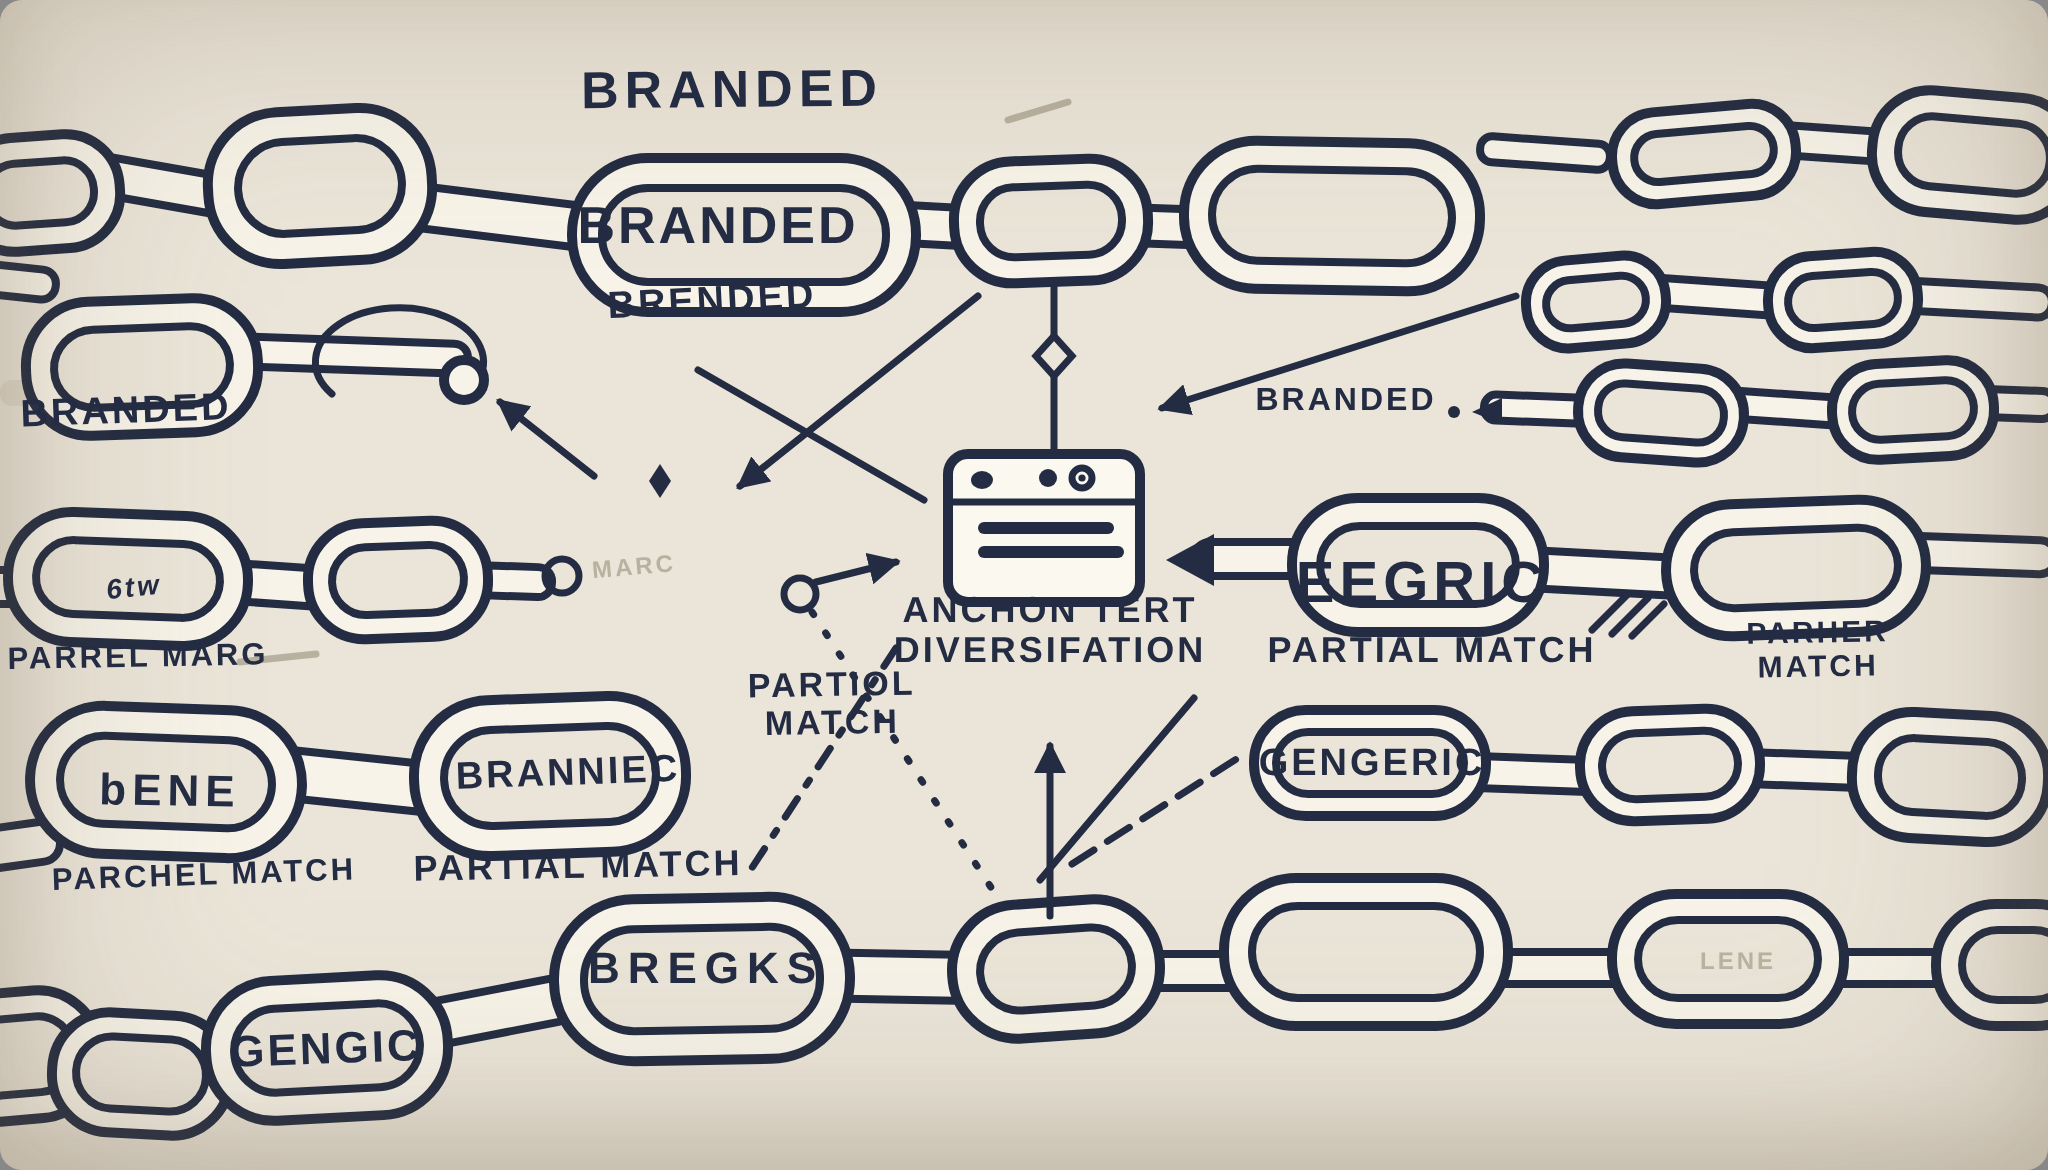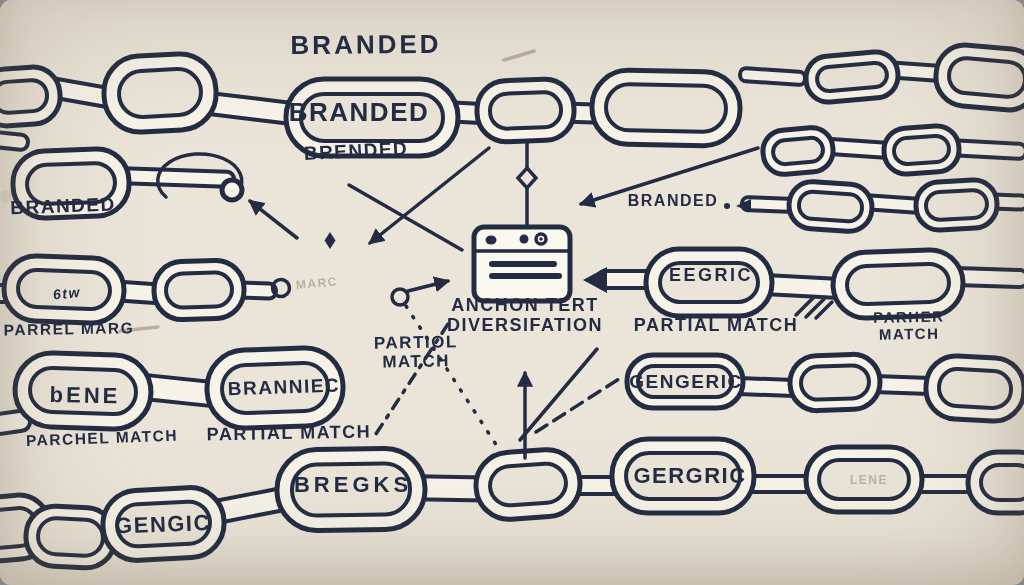--- a/index.html
+++ b/index.html
@@ -254,30 +254,29 @@
 </svg>
 
 <div class="label" style="left:366px;top:45px;font-size:26px;letter-spacing:3px;transform:translate(-50%,-50%) rotate(-0.5deg)">BRANDED</div>
 <div class="label" style="left:359px;top:113px;font-size:26px;transform:translate(-50%,-50%)">BRANDED</div>
 <div class="label" style="left:356px;top:151px;font-size:19px;transform:translate(-50%,-50%) rotate(-3deg)">BRENDED</div>
 <div class="label" style="left:63px;top:206px;font-size:19px;transform:translate(-50%,-50%) rotate(-2deg)">BRANDED</div>
 <div class="label faint" style="left:317px;top:284px;font-size:12px;transform:translate(-50%,-50%) rotate(-5deg)">MARC</div>
 <div class="label" style="left:69px;top:329px;font-size:15.5px;transform:translate(-50%,-50%) rotate(-1deg)">PARREL MARG</div>
 <div class="label it" style="left:67px;top:294px;font-size:14px;transform:translate(-50%,-50%) rotate(-6deg)">6tw</div>
 <div class="label" style="left:673px;top:201px;font-size:16px;transform:translate(-50%,-50%)">BRANDED</div>
-<div class="label" style="left:711px;top:275px;font-size:18px;letter-spacing:2.5px;transform:translate(-50%,-50%)">EEGRIC</div>
+<div class="label" style="left:711px;top:292px;font-size:29px;letter-spacing:2.5px;transform:translate(-50%,-50%)">EEGRIC</div>
 <div class="label" style="left:716px;top:325px;font-size:18px;transform:translate(-50%,-50%)">PARTIAL MATCH</div>
 <div class="label" style="left:909px;top:326px;font-size:15px;transform:translate(-50%,-50%) rotate(-1deg)">PARHER MATCH</div>
 <div class="label" style="left:416px;top:352px;font-size:17px;transform:translate(-50%,-50%) rotate(-1deg)">PARTIOL
 MATCH</div>
 <div class="label" style="left:686px;top:382px;font-size:19px;transform:translate(-50%,-50%)">GENGERIC</div>
 <div class="label" style="left:525px;top:315px;font-size:18px;transform:translate(-50%,-50%)">ANCHON TERT
 DIVERSIFATION</div>
 <div class="label" style="left:85px;top:396px;font-size:22px;letter-spacing:3px;transform:translate(-50%,-50%) rotate(1deg)">bENE</div>
 <div class="label" style="left:102px;top:438px;font-size:15.5px;transform:translate(-50%,-50%) rotate(-2deg)">PARCHEL MATCH</div>
 <div class="label" style="left:284px;top:387px;font-size:19px;transform:translate(-50%,-50%) rotate(-2deg)">BRANNIEC</div>
 <div class="label" style="left:289px;top:433px;font-size:18px;transform:translate(-50%,-50%) rotate(-1deg)">PARTIAL MATCH</div>
 <div class="label" style="left:163px;top:525px;font-size:22px;transform:translate(-50%,-50%) rotate(-2deg)">GENGIC</div>
 <div class="label" style="left:353px;top:485px;font-size:22px;letter-spacing:4px;transform:translate(-50%,-50%)">BREGKS</div>
-<div class="label" style="left:690px;top:476px;font-size:22px;transform:translate(-50%,-50%)">GERGRIC</div>
 <div class="label faint" style="left:869px;top:481px;font-size:12px;transform:translate(-50%,-50%)">LENE</div>
 
 </div>
 
 </body></html>

